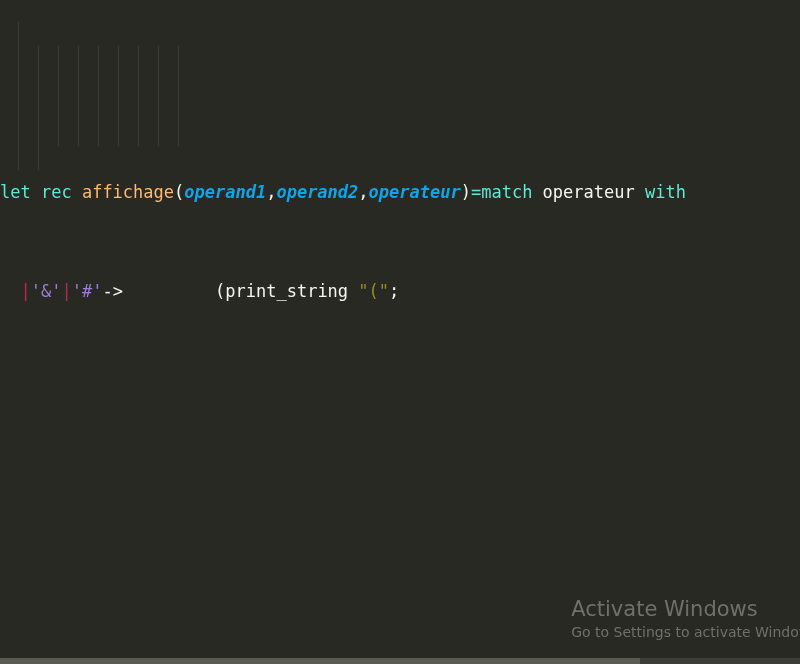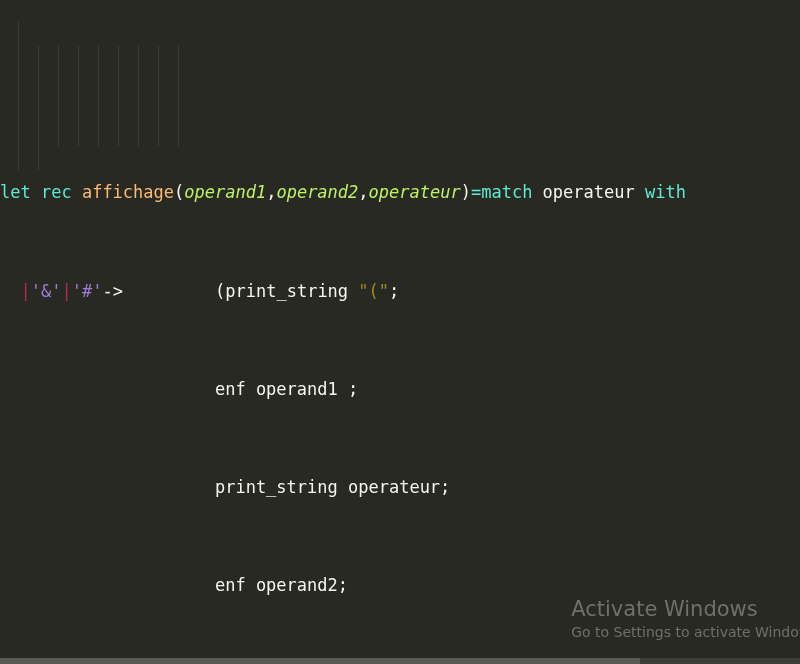--- a/index.html
+++ b/index.html
@@ -53,21 +53,21 @@
   }
   .guide {
     position: absolute;
     width: 1px;
     background: #3b3c35;
   }
 
   
   .kw   { color: #5eead4; }            
   .fn   { color: #fdba74; }            
-  .par  { color: #bef264; font-style: italic; }  
+  .par  { color: #0ea5e9; font-style: italic; font-weight: bold; }  
   .txt  { color: #f6f6ef; }            
   .str  { color: #9a8c1d; }            
   .chr  { color: #9d7cd8; }            
   .pipe { color: #b4275b; }            
   .op   { color: #f6f6ef; }
 
   
   #watermark {
     position: absolute;
     right: -22px;
@@ -132,25 +132,24 @@
 
   <div id="code">
 
     
     <div class="line"><span class="kw"> </span></div>
 
     <div class="line"><span class="kw">let rec</span><span class="txt"> </span><span class="fn">affichage</span><span class="op">(</span><span class="par">operand1</span><span class="op">,</span><span class="par">operand2</span><span class="op">,</span><span class="par">operateur</span><span class="op">)</span><span class="kw">=</span><span class="kw">match</span><span class="txt"> operateur </span><span class="kw">with</span></div>
 
     <div class="line"><span class="txt">  </span><span class="pipe">|</span><span class="chr">'&amp;'</span><span class="pipe">|</span><span class="chr">'#'</span><span class="op">-&gt;</span><span class="txt">         </span><span class="txt">(print_string </span><span class="str">"("</span><span class="txt">;</span></div>
 
-    <div class="line"><span class="txt">                     </span><span class="txt">enf operand1 ;</span></div>
-
-    <div class="line"><span class="txt">                     </span><span class="txt">print_string operateur;</span></div>
-
-    <div class="line"><span class="txt">                     </span><span class="txt">enf operand2;</span></div>
+
+    <div class="line"><span class="txt">                     </span></div>
+
+    <div class="line"><span class="txt">                     </span></div>
 
     
 
     
 
     
 
     
 
     

